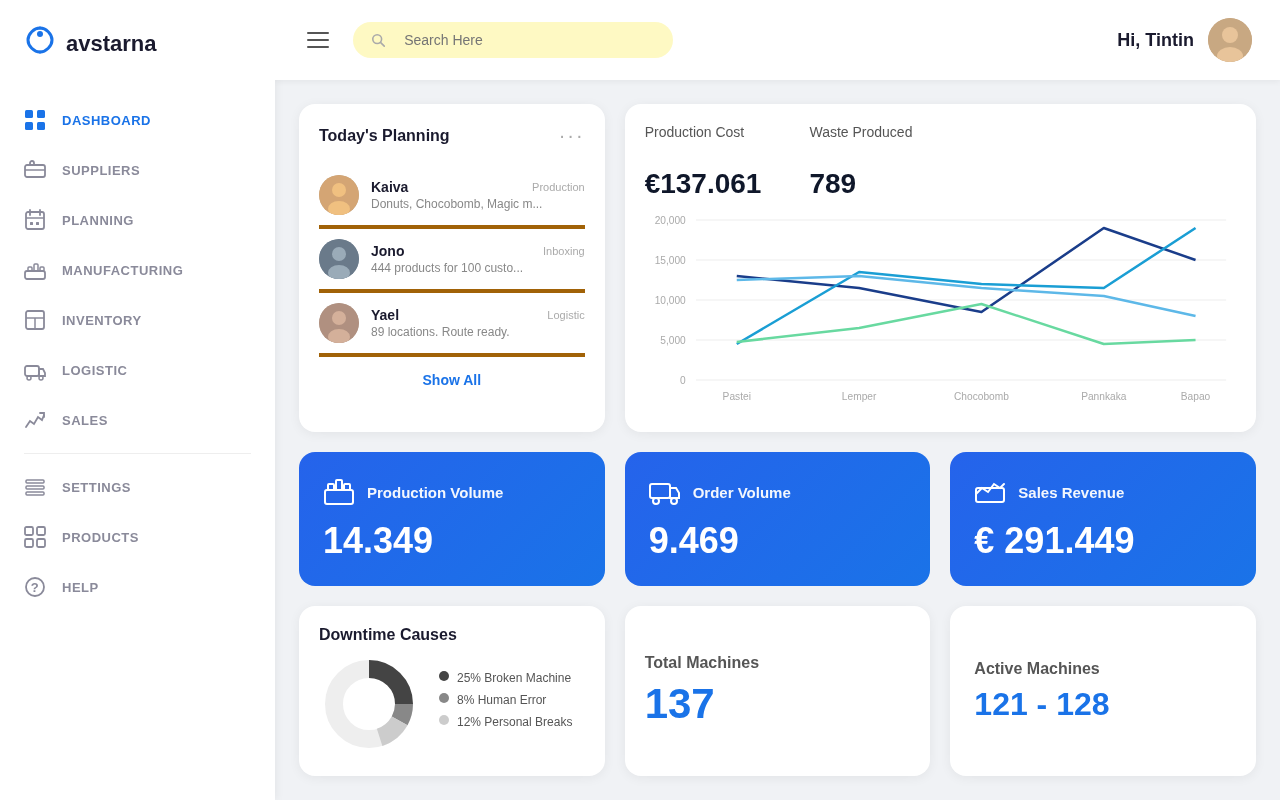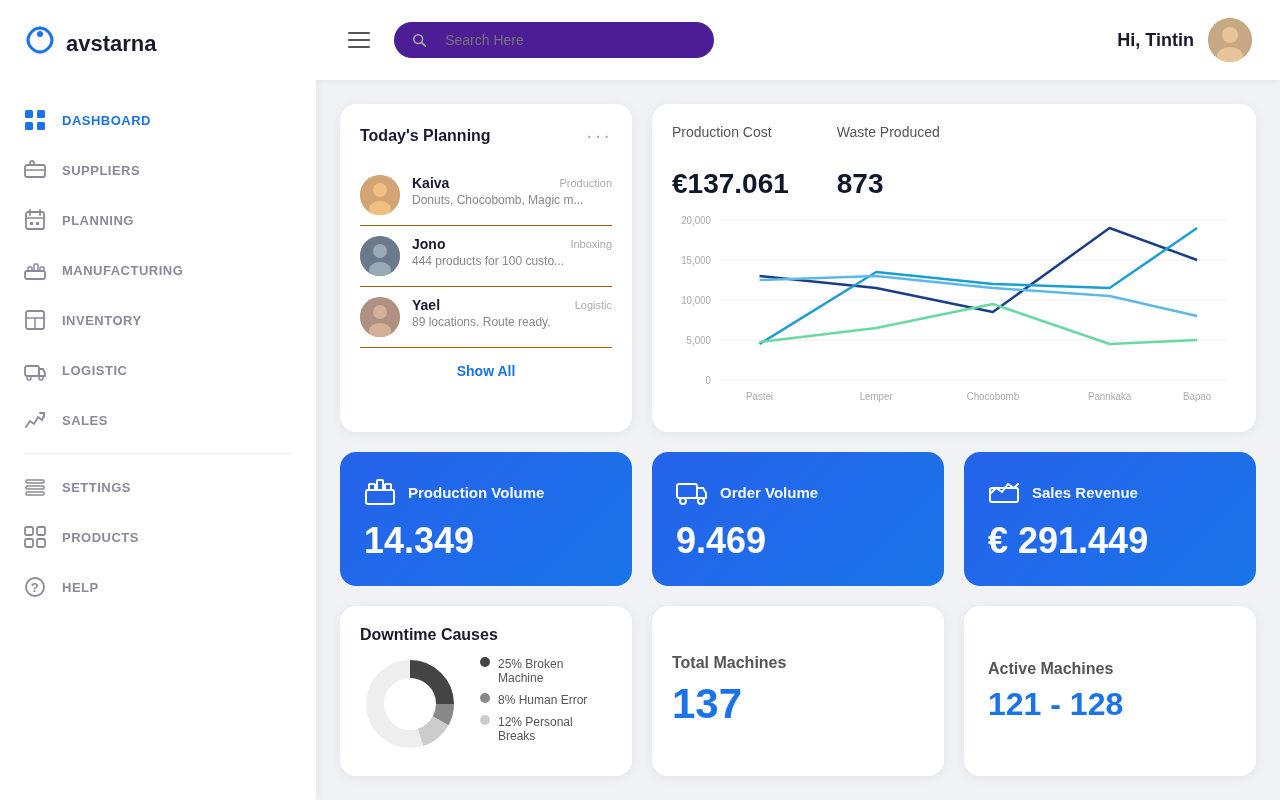--- a/index.html
+++ b/index.html
@@ -1,20 +1,20 @@
 <!DOCTYPE html>
 <html><head>
   <meta charset="utf-8">
   <style>
     * { box-sizing: border-box; margin: 0; padding: 0; }
     body { font-family: 'Segoe UI', Arial, sans-serif; background: #f0f2f5; display: flex; height: 800px; width: 1280px; overflow: hidden; }
 
     
     .sidebar {
-      width: 316px;
+      width: 275px;
       background: #fff;
       display: flex;
       flex-direction: column;
       padding: 24px 0;
       box-shadow: 2px 0 8px rgba(0,0,0,0.05);
       flex-shrink: 0;
     }
     .logo-area {
       display: flex;
       align-items: center;
@@ -64,21 +64,21 @@
       display: flex;
       flex-direction: column;
       gap: 5px;
       padding: 4px;
     }
     .menu-btn span { display: block; width: 22px; height: 2px; background: #555; border-radius: 2px; }
     .search-bar {
       flex: 1;
       display: flex;
       align-items: center;
-      background: #4c1d95;
+      background: #fef9c3;
       border-radius: 25px;
       padding: 10px 18px;
       gap: 19px;
       max-width: 320px;
     }
     .search-bar input {
       border: none;
       background: transparent;
       outline: none;
       font-size: 14px;
@@ -130,24 +130,24 @@
       display: flex;
       justify-content: space-between;
       align-items: center;
       margin-bottom: 18px;
     }
     .card-title { font-size: 16px; font-weight: 700; color: #1a1a2e; }
     .dots-btn { cursor: pointer; font-size: 20px; color: #aaa; letter-spacing: 2px; }
 
     .planning-item {
       display: flex;
-      align-items: flex-start;
+      align-items: center;
       gap: 12px;
       padding: 10px 0;
-      border-bottom: 1px solid #a16207;
+      border-bottom: 4px solid #a16207;
     }
     .planning-item:last-of-type { border-bottom: none; }
     .person-avatar {
       width: 40px;
       height: 40px;
       border-radius: 50%;
       flex-shrink: 0;
       overflow: hidden;
       display: flex;
       align-items: center;
@@ -443,21 +443,21 @@
     </div>
 
     <div class="card chart-card">
       <div class="chart-header">
         <div class="chart-metric">
           <div class="chart-metric-label">Production Cost</div>
           <div class="chart-metric-value">€137.061</div>
         </div>
         <div class="chart-metric">
           <div class="chart-metric-label">Waste Produced</div>
-          <div class="chart-metric-value">873</div>
+          <div class="chart-metric-value">789</div>
         </div>
       </div>
       <div class="chart-area">
         <svg class="line-chart" viewBox="0 0 580 200" preserveAspectRatio="none">
 
           <line x1="50" y1="10" x2="570" y2="10" stroke="#eee" stroke-width="1"></line>
           <line x1="50" y1="50" x2="570" y2="50" stroke="#eee" stroke-width="1"></line>
           <line x1="50" y1="90" x2="570" y2="90" stroke="#eee" stroke-width="1"></line>
           <line x1="50" y1="130" x2="570" y2="130" stroke="#eee" stroke-width="1"></line>
           <line x1="50" y1="170" x2="570" y2="170" stroke="#eee" stroke-width="1"></line>

